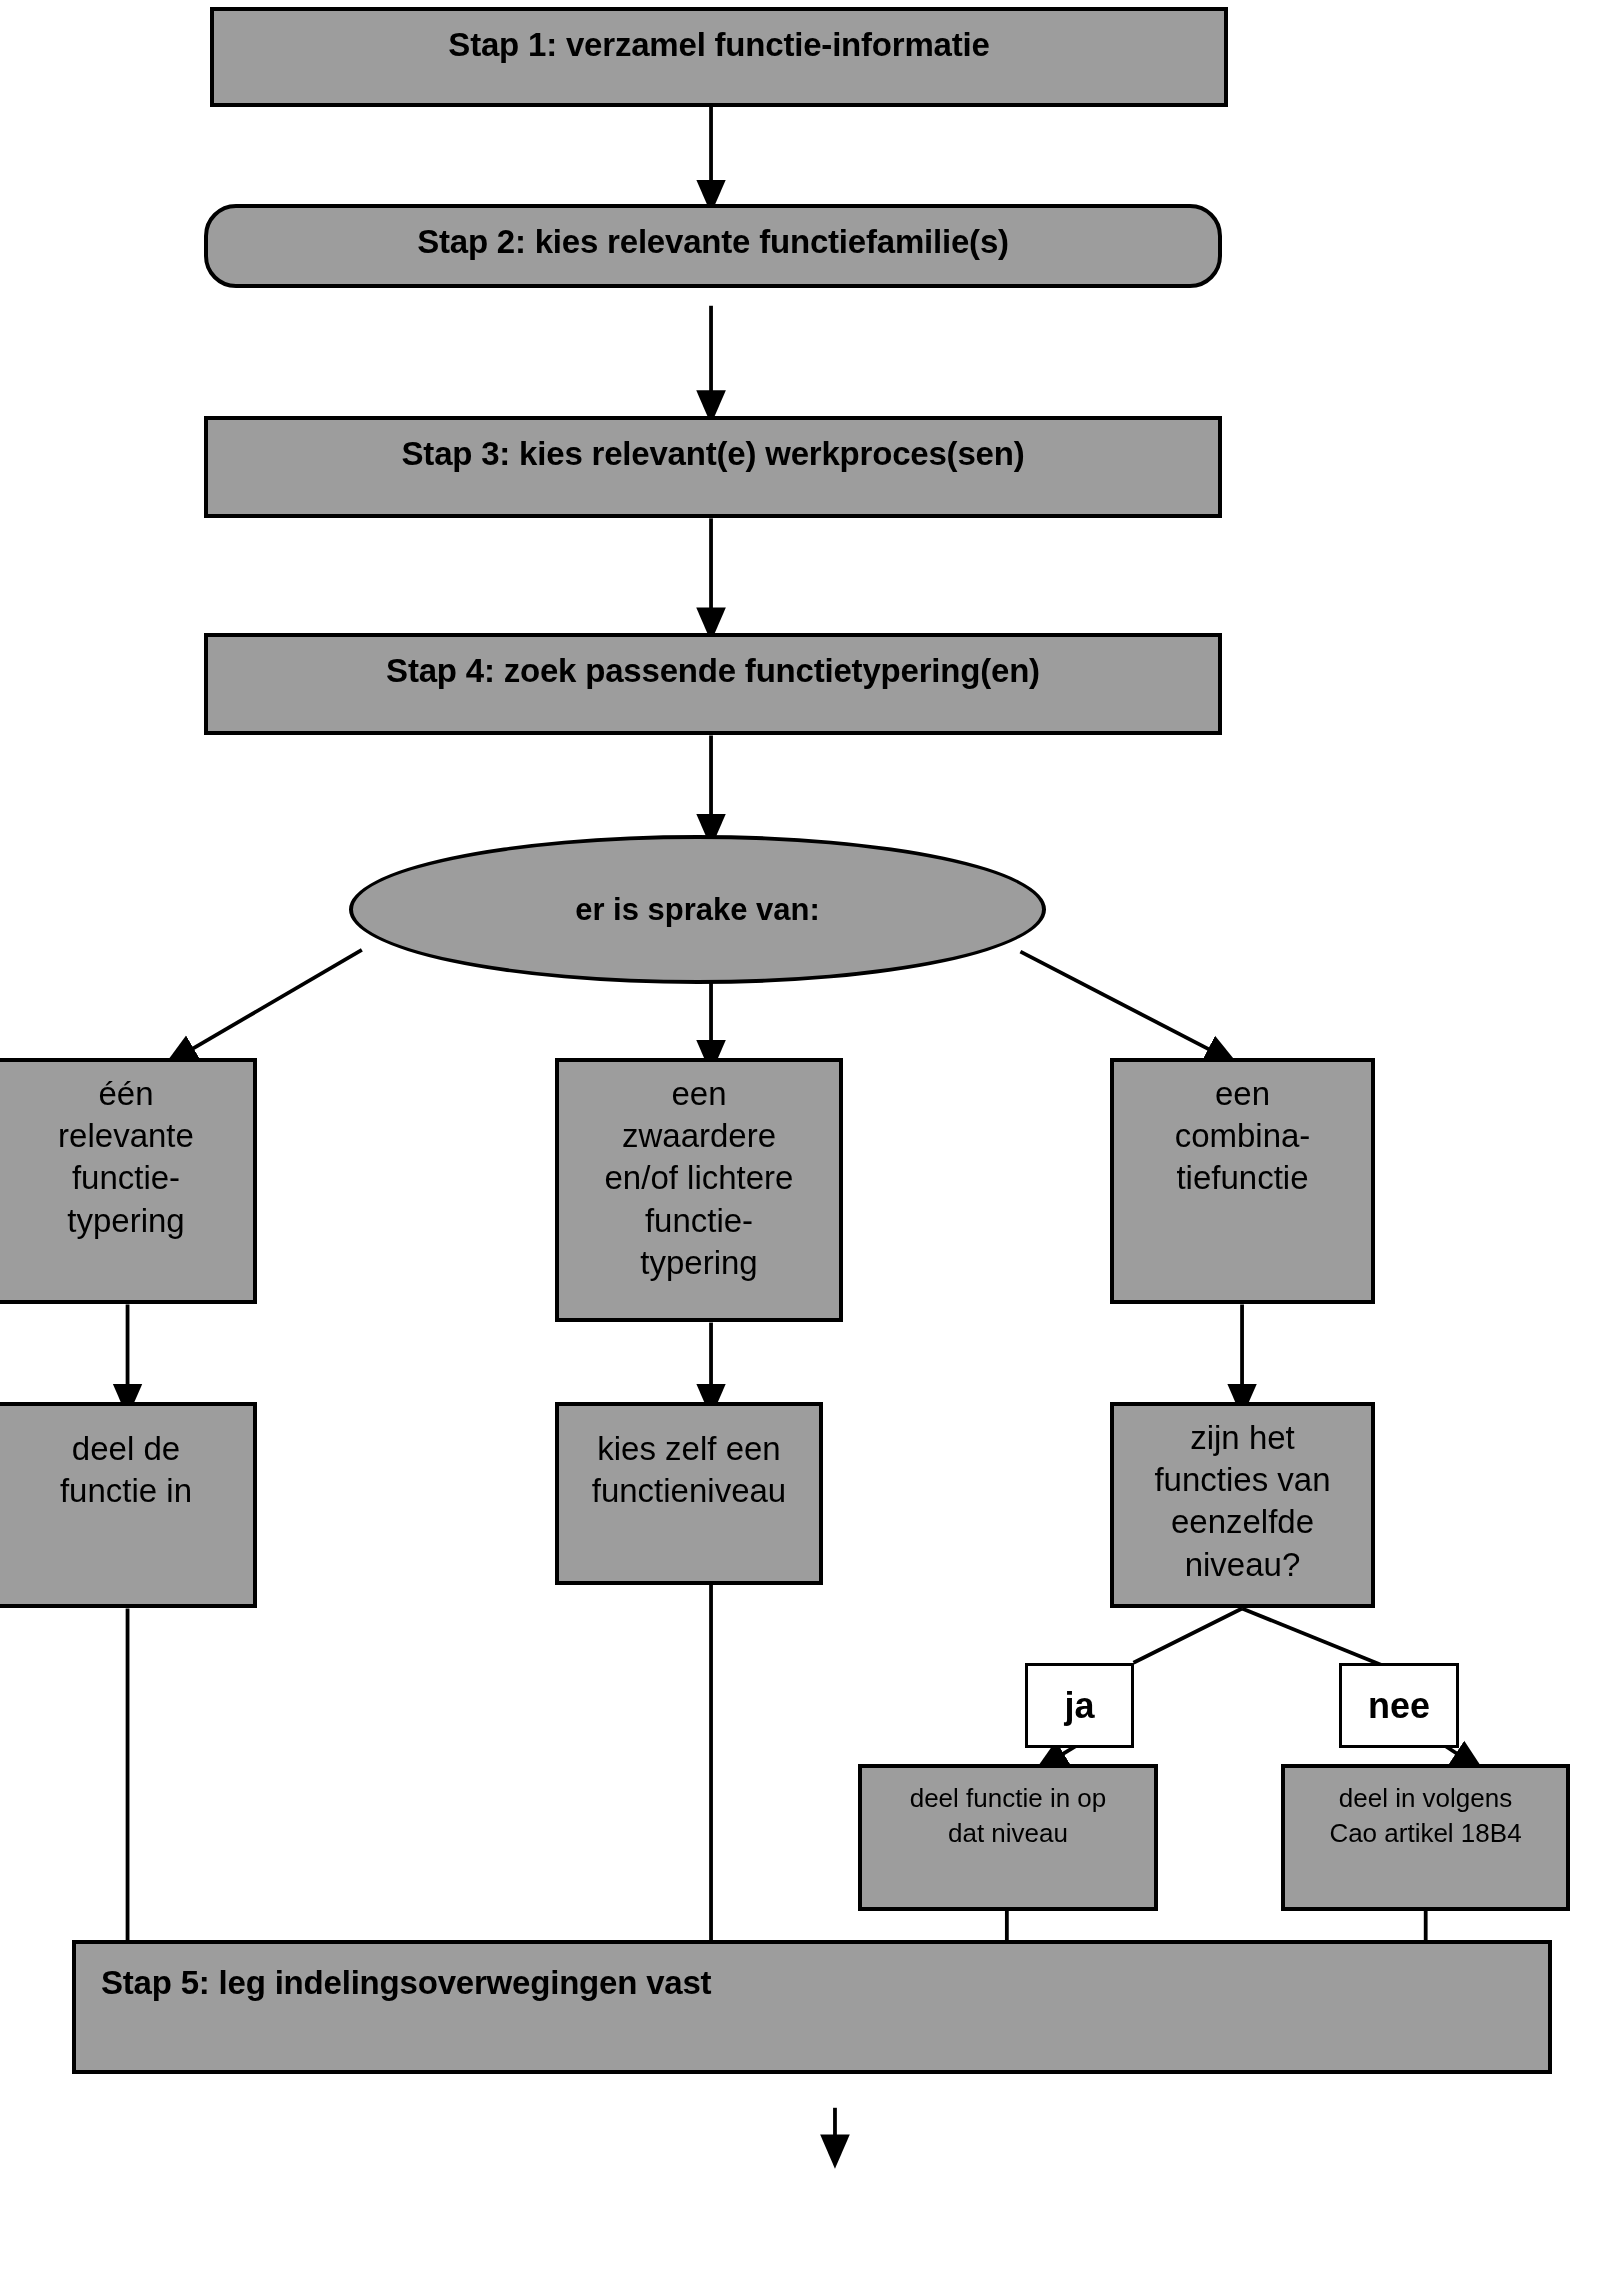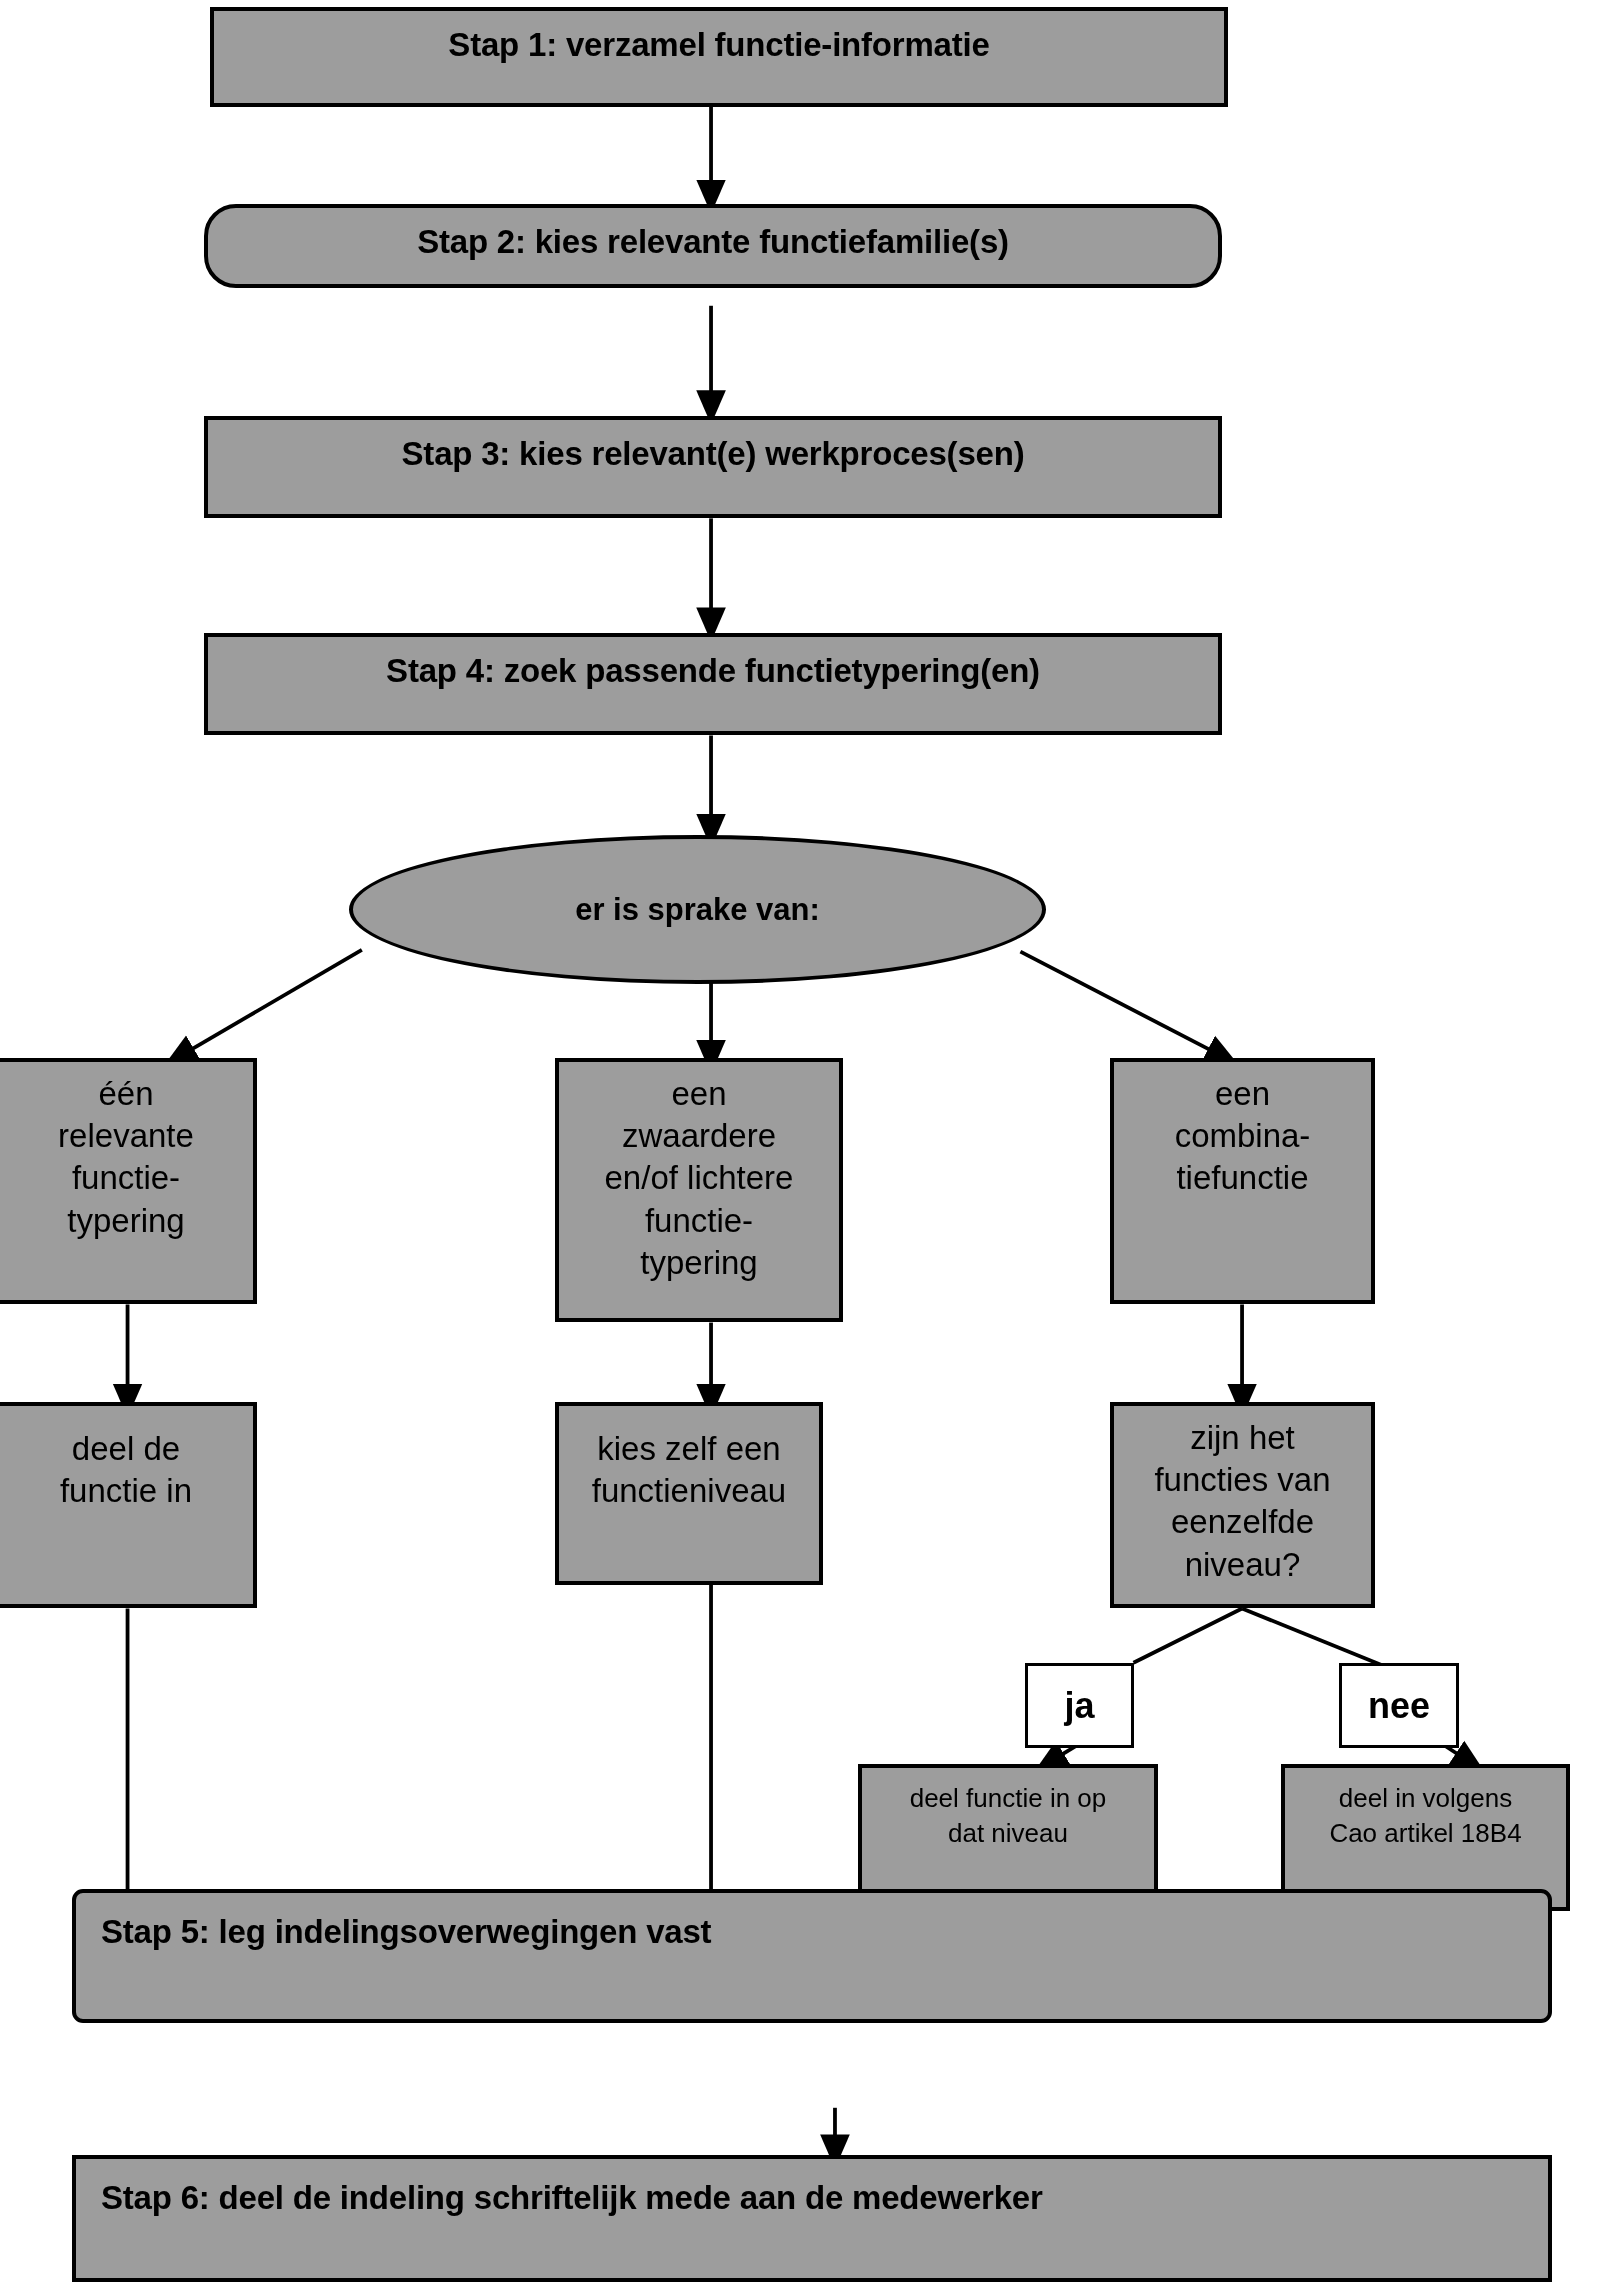--- a/index.html
+++ b/index.html
@@ -234,22 +234,19 @@
   <div class="node leaf-box" style="left:858px; top:1764px; width:300px; height:147px;">
     <span class="txt" style="white-space:pre-line;">deel functie in op
 dat niveau</span>
   </div>
 
   <div class="node leaf-box" style="left:1281px; top:1764px; width:289px; height:147px;">
     <span class="txt" style="white-space:pre-line;">deel in volgens
 Cao artikel 18B4</span>
   </div>
 
-  <div class="node step-bar left-aligned" style="left:72px; top:1889px; width:1480px; height:134px;border-radius:11px;">
+  <div class="node step-bar left-aligned" style="left:72px; top:1940px; width:1480px; height:134px;">
     <span class="txt">Stap 5: leg indelingsoverwegingen vast</span>
   </div>
 
-  <div class="node step-bar left-aligned" style="left:72px; top:2155px; width:1480px; height:127px;">
-    <span class="txt">Stap 6: deel de indeling schriftelijk mede aan de medewerker</span>
-  </div>
 
 </div>
 
 
 </body></html>

